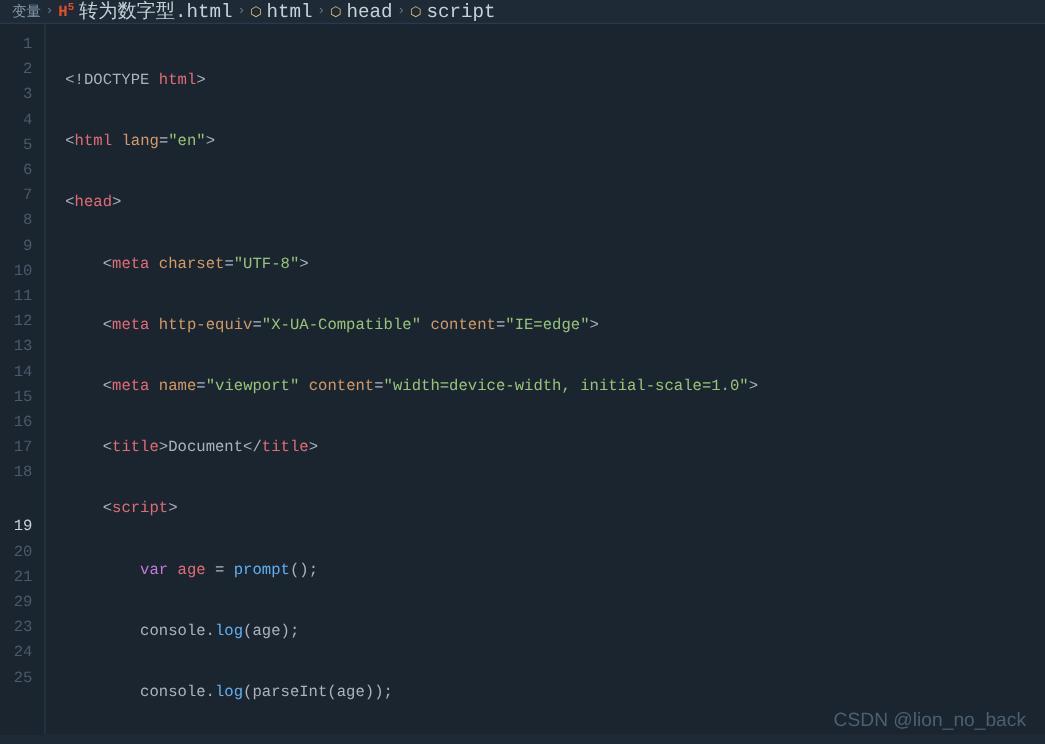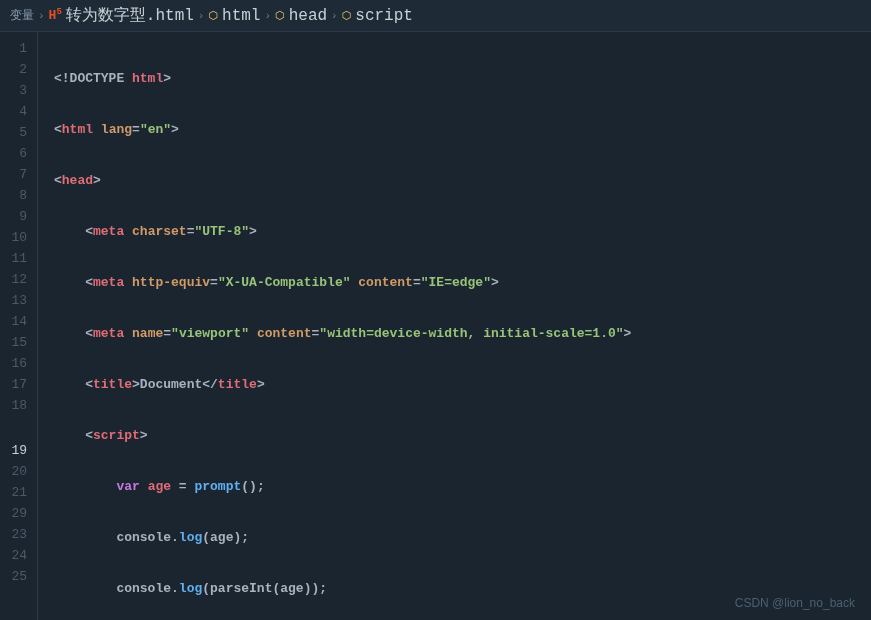--- a/index.html
+++ b/index.html
@@ -14,21 +14,21 @@
     }
     .breadcrumb-bar {
       background: #1e2a35;
       padding: 4px 10px;
       display: flex;
       align-items: center;
       gap: 4px;
       border-bottom: 1px solid #2a3a4a;
       font-size: 12px;
       color: #8a9bb0;
-      height: 32px;
+      height: 20px;
     }
     .bc-html5-icon {
       color: #e44d26;
       font-weight: bold;
       font-size: 13px;
     }
     .bc-arrow {
       color: #6a7a8a;
       font-size: 11px;
     }
@@ -73,37 +73,36 @@
       padding: 6px 0 6px 16px;
       overflow-x: auto;
       white-space: pre;
     }
     .code-line {
       height: 21px;
       line-height: 21px;
       display: flex;
       align-items: center;
       position: relative;
-      font-weight: bold;
     }
     
     .tag { color: #e06c75; }
     .attr { color: #d19a66; }
     .val { color: #98c379; }
     .kw { color: #c678dd; }
     .str { color: #98c379; }
     .plain { color: #abb2bf; }
     .var-name { color: #e06c75; }
     .func-call { color: #61afef; }
     .watermark {
       position: absolute;
       bottom: 10px;
       right: 16px;
       color: #4a6070;
-      font-size: 12px;
+      font-size: 16px;
       font-family: Arial, sans-serif;
       pointer-events: none;
     }
   </style>
 </head>
 <body>
 
 <div class="breadcrumb-bar">
   <span class="bc-var">变量</span>
   <span class="bc-arrow">›</span>

